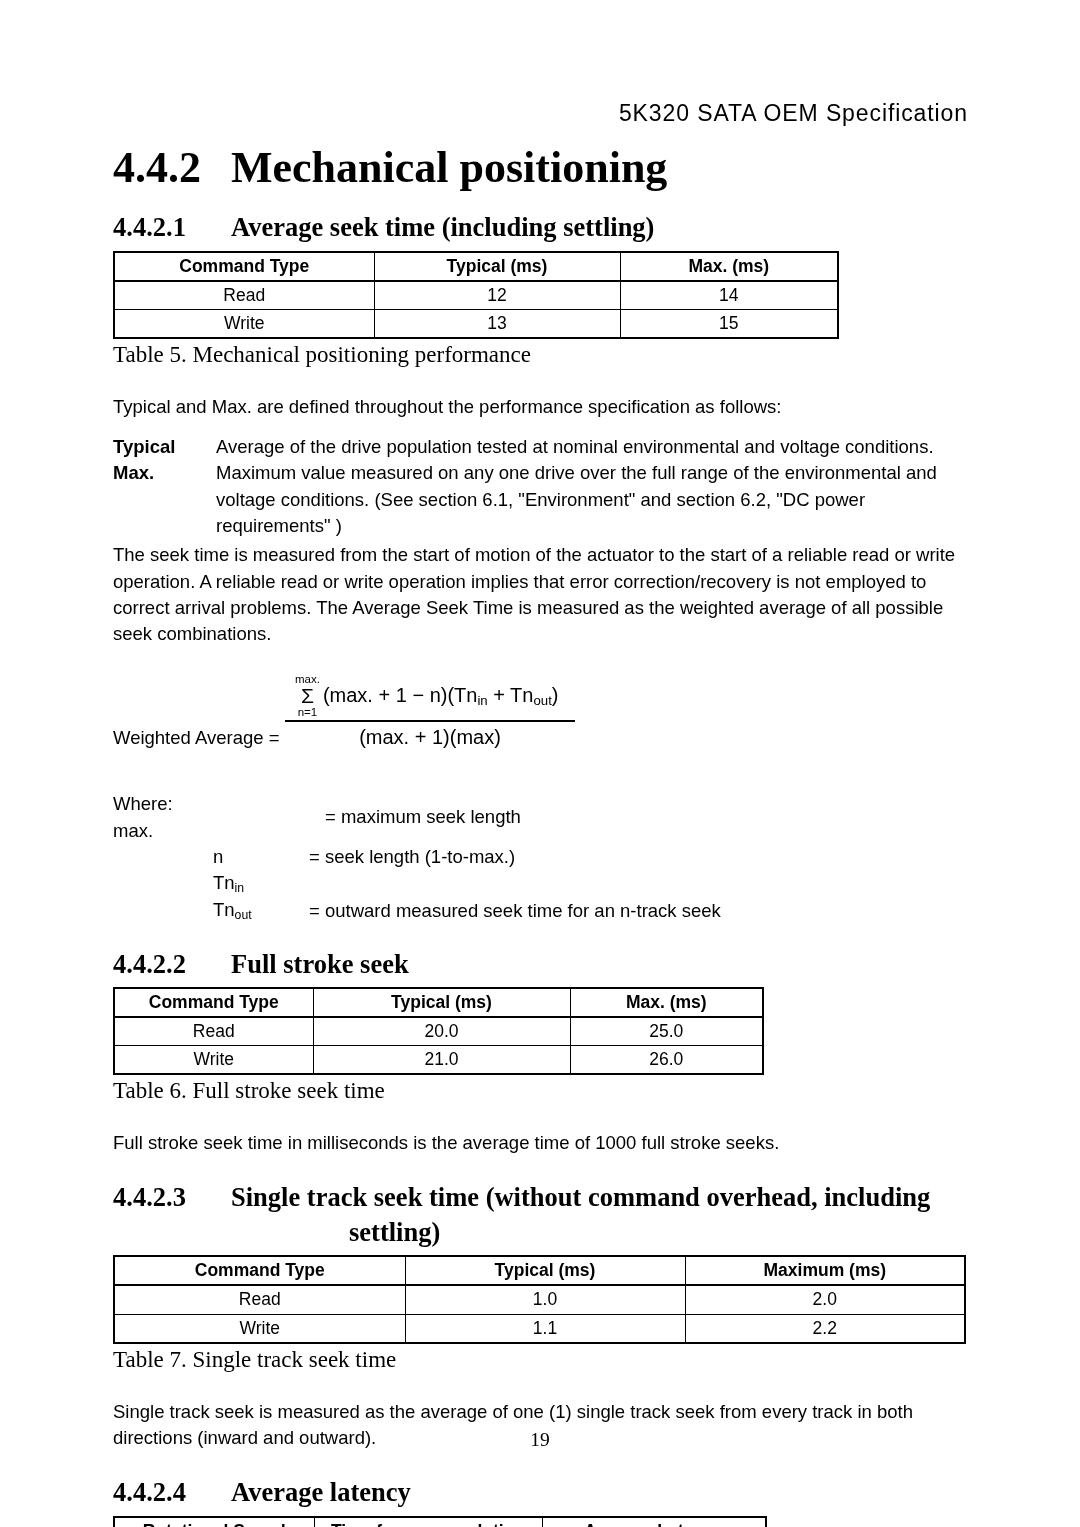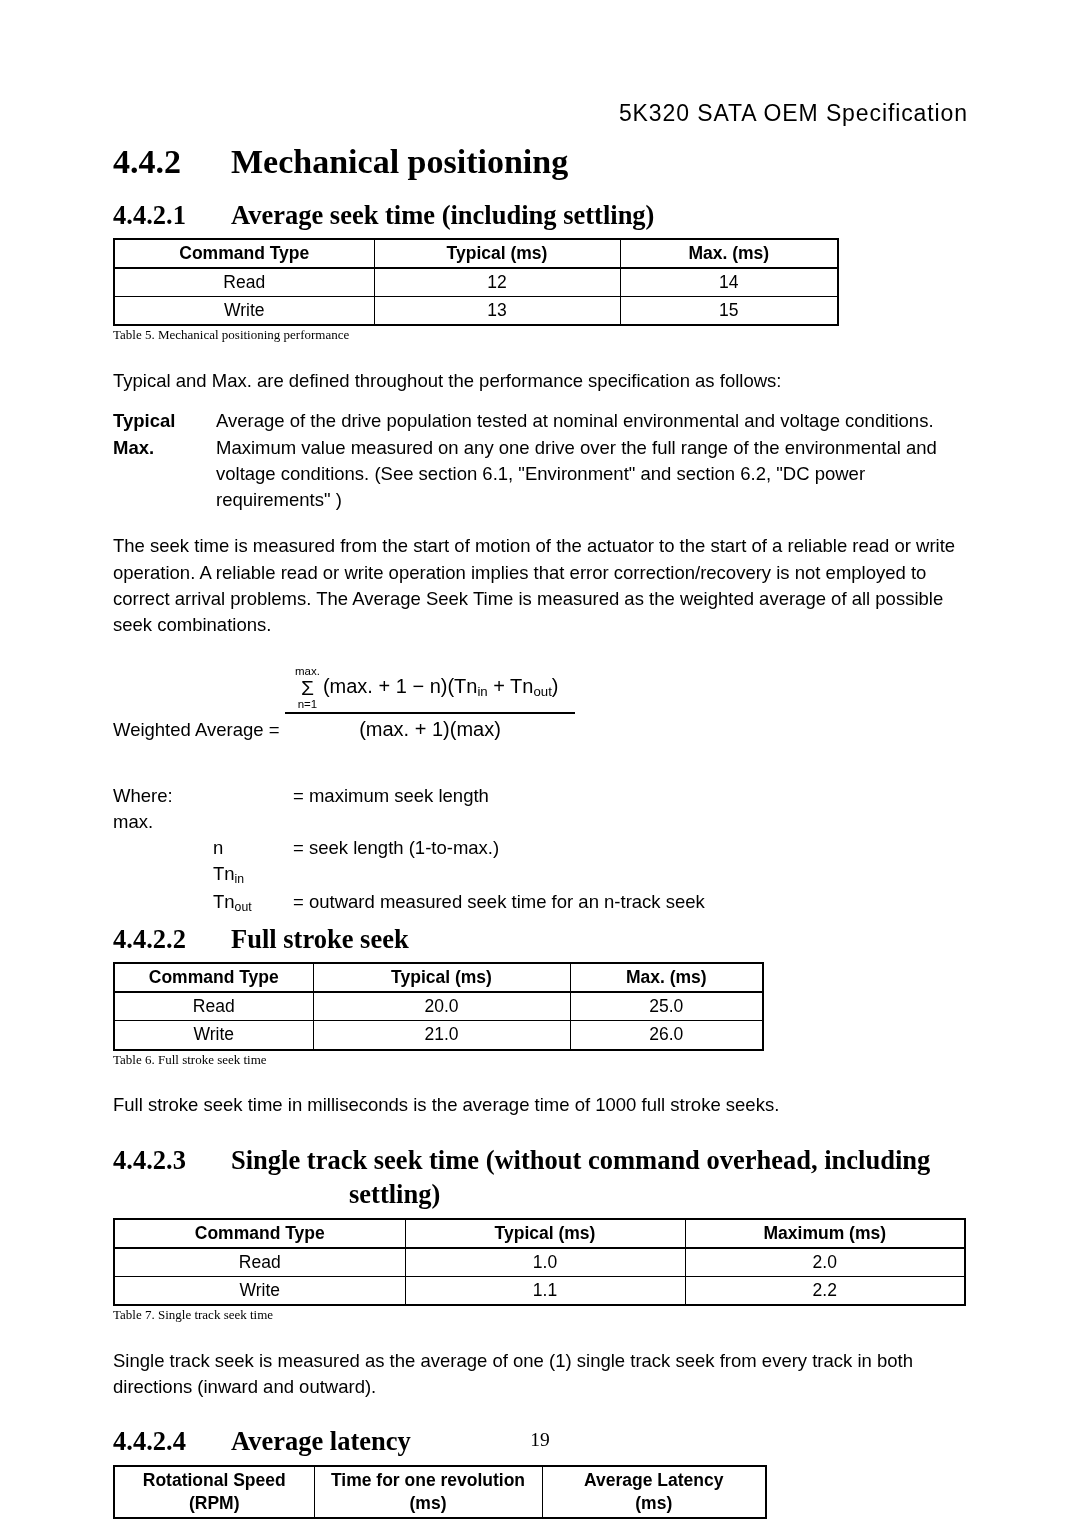--- a/index.html
+++ b/index.html
@@ -37,21 +37,21 @@
   .content {
     position: absolute;
     top: 140px;
     left: 113px;
     width: 860px;
   }
 
   
   h2.h-level2 {
     font-family: "Liberation Serif", serif;
-    font-size: 34px;
+    font-size: 44px;
     font-weight: 700;
     margin: 0 0 4px 0;
     padding: 0;
     display: flex;
     align-items: baseline;
     line-height: 1.28;
   }
   h2.h-level2 .num { width: 118px; flex: 0 0 118px; }
 
   h3.h-level3 {
@@ -108,21 +108,21 @@
   .tbl7 col.c2 { width: 280px; }
   .tbl7 col.c3 { width: 280px; }
 
   .tbl8 { width: 652px; }
   .tbl8 col.c1 { width: 200px; }
   .tbl8 col.c2 { width: 228px; }
   .tbl8 col.c3 { width: 224px; }
 
   .caption {
     font-family: "Liberation Serif", serif;
-    font-size: 13px;
+    font-size: 23px;
     margin: 1px 0 0 0;
     line-height: 1.3;
   }
 
   
   p.body {
     font-family: "Liberation Sans", sans-serif;
     font-size: 18.5px;
     line-height: 1.42;
     margin: 0;
@@ -208,21 +208,22 @@
   }
 
   
   .where-block {
     margin-top: 6px;
     font-size: 18.5px;
     line-height: 1.42;
   }
   .where-row {
     display: flex;
-    align-items: flex-start;
+    align-items: center;
+    gap: 16px;
   }
   .where-lead { flex: 0 0 100px; }
   .where-sym  { flex: 0 0 80px; }
   .where-sym-wide { flex: 0 0 80px; }
   .where-def  { flex: 1 1 auto; }
   .where-indent { padding-left: 100px; }
 
   
   .page-number {
     position: absolute;
@@ -291,21 +292,21 @@
         <span class="def-desc">Average of the drive population tested at nominal environmental and voltage conditions.</span>
       </div>
       <div class="def-row">
         <span class="def-term">Max.</span>
         <span class="def-desc">Maximum value measured on any one drive over the full range of the environmental and</span>
       </div>
       <div class="def-cont">voltage   conditions. (See section 6.1, "Environment" and section 6.2, "DC power</div>
       <div class="def-cont">requirements" )</div>
     </div>
 
-    <p class="body" style="margin-top:20px;">The seek time is measured from the start of motion of the actuator to the start of a reliable read or write operation. A reliable read or write operation implies that error correction/recovery is not employed to correct arrival problems. The Average Seek Time is measured as the weighted average of all possible seek combinations.</p>
+    <p class="body" style="margin-top:3px;">The seek time is measured from the start of motion of the actuator to the start of a reliable read or write operation. A reliable read or write operation implies that error correction/recovery is not employed to correct arrival problems. The Average Seek Time is measured as the weighted average of all possible seek combinations.</p>
 
     <div class="formula-block">
       <div class="formula-label">Weighted Average =</div>
       <div class="fraction">
         <div class="numerator">
           <span class="sigma-stack">
             <span class="lim">max.</span>
             <span class="sig">Σ</span>
             <span class="lim">n=1</span>
           </span>
@@ -328,21 +329,21 @@
       </div>
       <div class="where-row where-indent">
         <span class="where-sym-wide"><span>Tn</span><sub>in</sub></span>
       </div>
       <div class="where-row where-indent">
         <span class="where-sym-wide"><span>Tn</span><sub>out</sub></span>
         <span class="where-def">= outward measured seek time for an n-track seek</span>
       </div>
     </div>
 
-    <h3 class="h-level3" style="margin-top:6px;align-items:flex-end;">
+    <h3 class="h-level3" style="margin-top:22px;align-items:flex-end;">
       <span class="num">4.4.2.2</span>
       <span class="txt">Full stroke seek</span>
     </h3>
 
     <table class="spec tbl6">
       <colgroup>
           <col class="c1">
           <col class="c2">
           <col class="c3">
         </colgroup>

